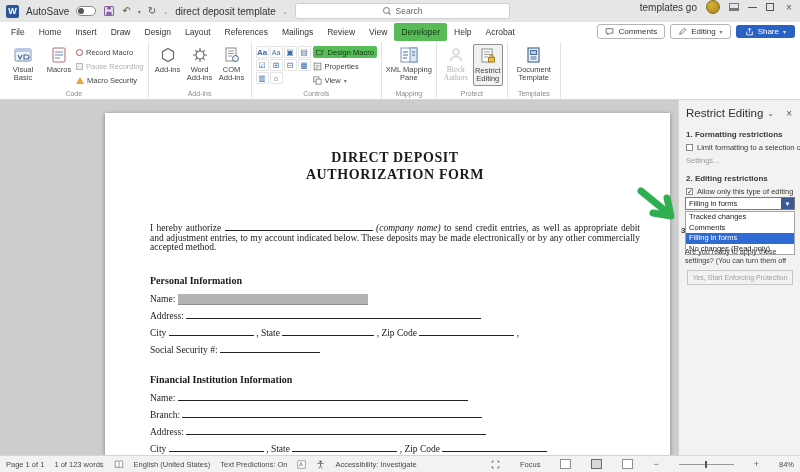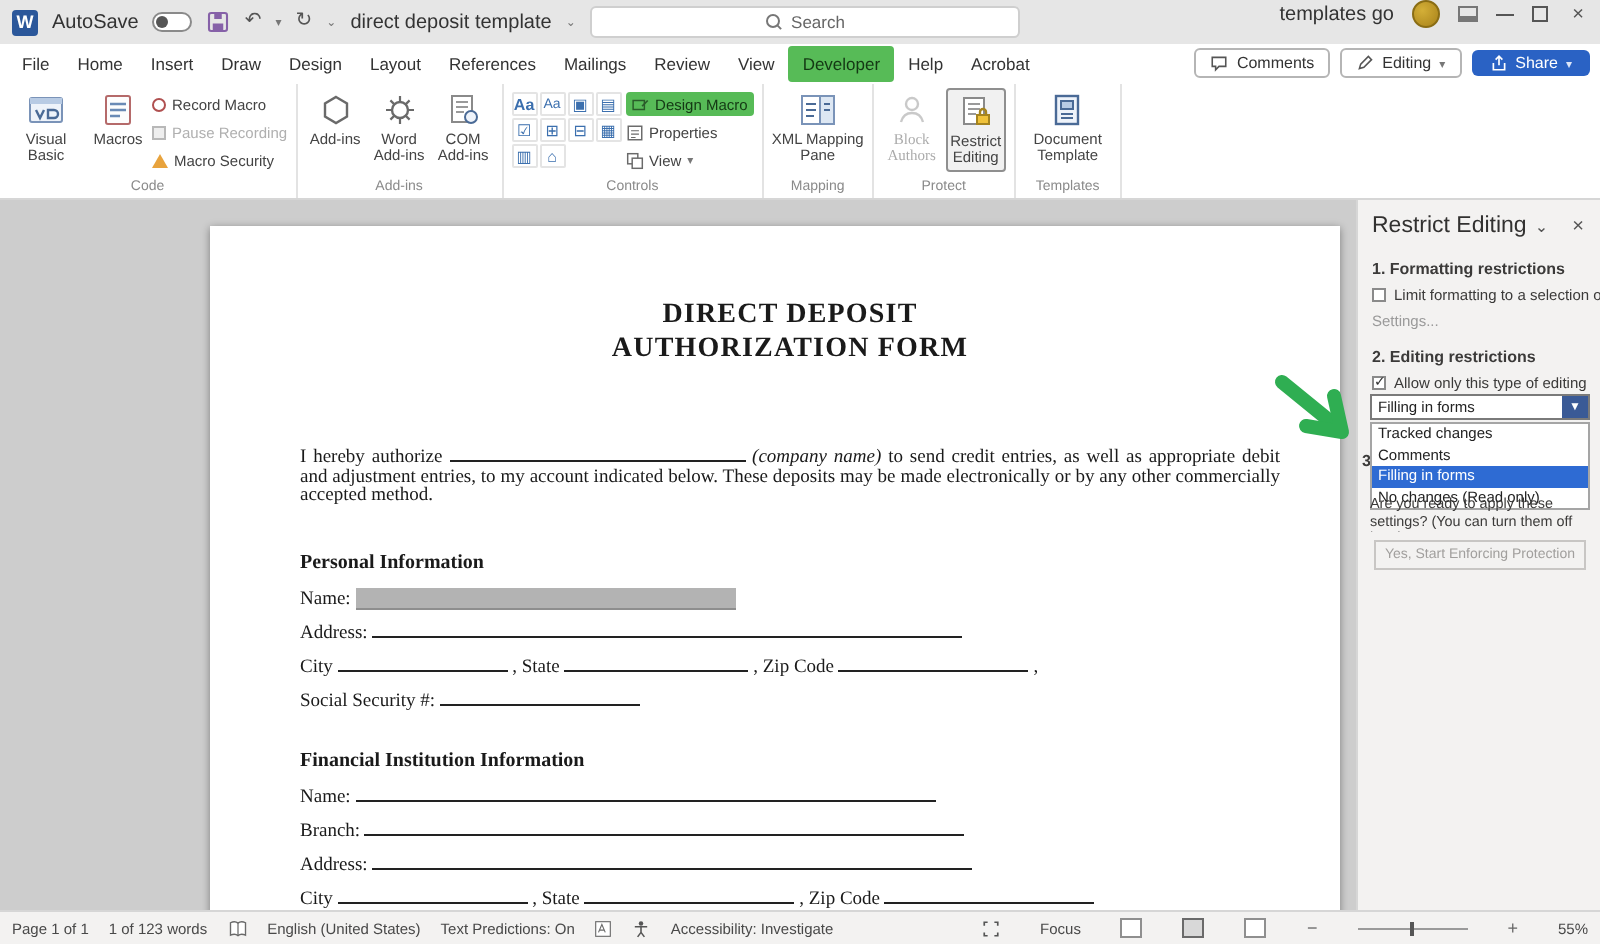--- a/index.html
+++ b/index.html
@@ -487,15 +487,15 @@
       </svg>
     <span>Focus</span>
     <span class="viewic"></span>
     <span class="viewic active"></span>
     <span class="viewic"></span>
     <span class="zsign">−</span>
     <span class="zoomtrack">
         <span class="zoomthumb"></span>
       </span>
     <span class="zsign">+</span>
-    <span>55%</span>
+    <span>84%</span>
   </div>
 </div>
 
 </body></html>

